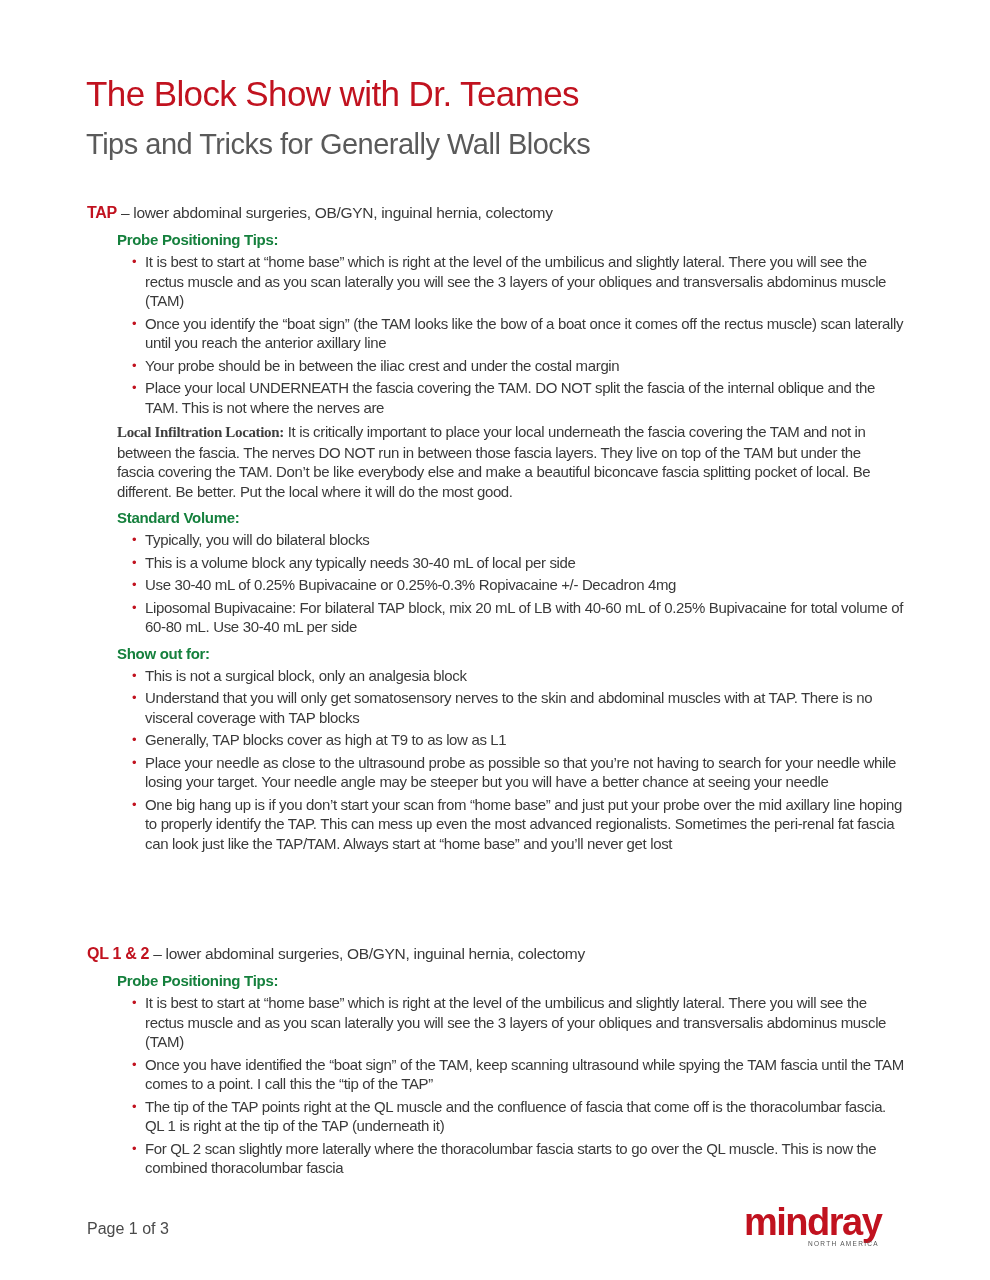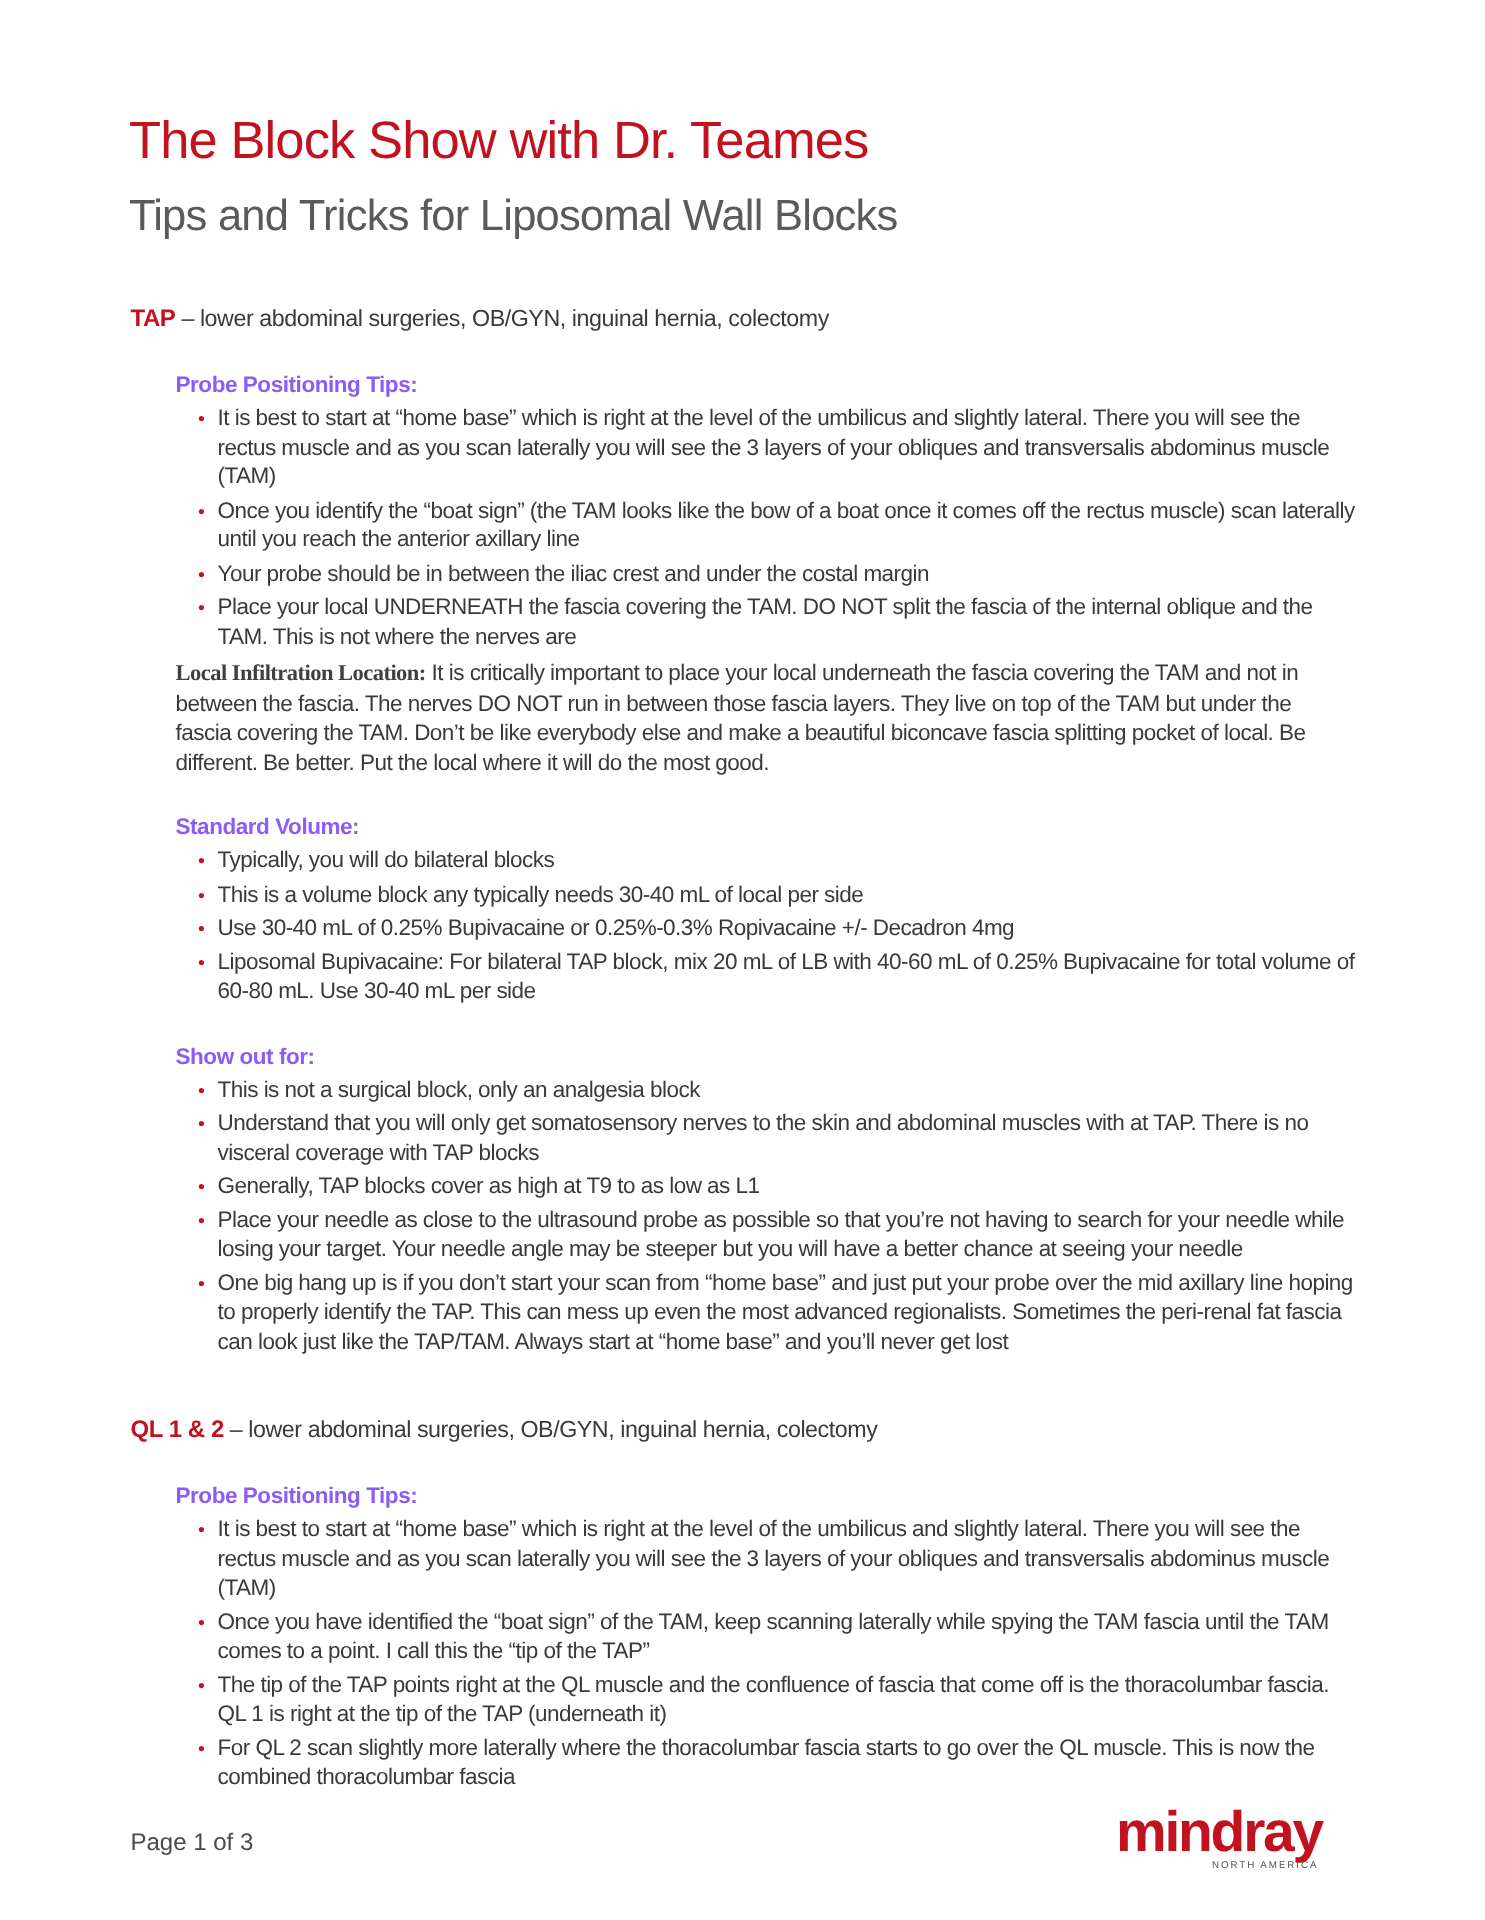--- a/index.html
+++ b/index.html
@@ -6,41 +6,41 @@
   body { width: 990px; height: 1280px; position: relative; overflow: hidden;
          font-family: "Liberation Sans", sans-serif; color: #3a3a3a; }
   .page { position: absolute; left: 0; top: 0; width: 990px; height: 1280px; }
   .title { position: absolute; left: 86px; top: 74px; font-size: 35px; color: #c1121f;
            letter-spacing: -0.6px; white-space: nowrap; }
   .subtitle { position: absolute; left: 86px; top: 128px; font-size: 29px; color: #5a5a5a;
               font-weight: 300; letter-spacing: -0.5px; white-space: nowrap; }
   .section { position: absolute; left: 87px; width: 820px; }
   .sec-head { font-size: 15.5px; line-height: 20px; white-space: nowrap; letter-spacing: -0.3px; }
   .sec-head .acr { color: #c1121f; font-weight: bold; font-size: 16px; }
-  .sub-head { margin-left: 30px; font-weight: bold; font-size: 15px; line-height: 20px; margin-top: 24px;
-              color: #8b5cf6; letter-spacing: -0.3px; }
+  .sub-head { margin-left: 30px; font-weight: bold; font-size: 15px; line-height: 20px; margin-top: 7px;
+              color: #15803d; letter-spacing: -0.3px; }
   ul.bullets { list-style: none; margin: 2px 0 0 0; padding: 0 0 0 58px; }
   ul.bullets li { position: relative; font-size: 15px; line-height: 19.5px; margin-bottom: 3px;
                   letter-spacing: -0.35px; color: #3a3a3a; }
   ul.bullets li .dot { position: absolute; left: -13px; top: 0; color: #c1121f; font-size: 13px; }
   .para { margin-left: 30px; font-size: 15px; line-height: 19.6px; margin-top: 5px; letter-spacing: -0.35px;
           width: 780px; }
   .para b { color: #3f3f3f; font-family: Liberation Serif, serif; }
   .footer-page { position: absolute; left: 87px; top: 1220px; font-size: 16px; color: #4a4a4a; }
   .logo { position: absolute; left: 744px; top: 1203px; }
   .logo-word { font-size: 38px; font-weight: bold; color: #c1121f; letter-spacing: -1.5px; line-height: 38px;
                font-family: "Liberation Sans", sans-serif; text-align: center; }
   .logo-sub { position: absolute; left: 64px; top: 37px; font-size: 6.5px; letter-spacing: 1.3px; color: #555; white-space: nowrap; }
 </style>
 </head>
 <body>
 
 <div class="page">
   <div class="title">The Block Show with Dr. Teames</div>
-  <div class="subtitle">Tips and Tricks for Liposomal Wall Blocks</div>
+  <div class="subtitle">Tips and Tricks for Generally Wall Blocks</div>
 
   <div class="section" style="top:203px;">
     <div class="sec-head">
       <span class="acr">TAP</span><span> – lower abdominal surgeries, OB/GYN, inguinal hernia, colectomy</span>
     </div>
     <div class="sub-head">Probe Positioning Tips:</div>
     <ul class="bullets">
       <li><span class="dot">•</span><span>It is best to start at “home base” which is right at the level of the umbilicus and slightly lateral. There you will see the rectus muscle and as you scan laterally you will see the 3 layers of your obliques and transversalis abdominus muscle (TAM)</span></li>
       <li><span class="dot">•</span><span>Once you identify the “boat sign” (the TAM looks like the bow of a boat once it comes off the rectus muscle) scan laterally until you reach the anterior axillary line</span></li>
       <li><span class="dot">•</span><span>Your probe should be in between the iliac crest and under the costal margin</span></li>
@@ -66,21 +66,21 @@
     </ul>
   </div>
 
   <div class="section" style="top:944px;">
     <div class="sec-head">
       <span class="acr">QL 1 &amp; 2</span><span> – lower abdominal surgeries, OB/GYN, inguinal hernia, colectomy</span>
     </div>
     <div class="sub-head">Probe Positioning Tips:</div>
     <ul class="bullets">
       <li><span class="dot">•</span><span>It is best to start at “home base” which is right at the level of the umbilicus and slightly lateral. There you will see the rectus muscle and as you scan laterally you will see the 3 layers of your obliques and transversalis abdominus muscle (TAM)</span></li>
-      <li><span class="dot">•</span><span>Once you have identified the “boat sign” of the TAM, keep scanning laterally while spying the TAM fascia until the TAM comes to a point. I call this the “tip of the TAP”</span></li>
+      <li><span class="dot">•</span><span>Once you have identified the “boat sign” of the TAM, keep scanning ultrasound while spying the TAM fascia until the TAM comes to a point. I call this the “tip of the TAP”</span></li>
       <li><span class="dot">•</span><span>The tip of the TAP points right at the QL muscle and the confluence of fascia that come off is the thoracolumbar fascia. QL 1 is right at the tip of the TAP (underneath it)</span></li>
       <li><span class="dot">•</span><span>For QL 2 scan slightly more laterally where the thoracolumbar fascia starts to go over the QL muscle. This is now the combined thoracolumbar fascia</span></li>
     </ul>
   </div>
 
   <div class="footer-page">Page 1 of 3</div>
   <div class="logo">
     <div class="logo-word">mindray</div>
     <div class="logo-sub">NORTH AMERICA</div>
   </div>

